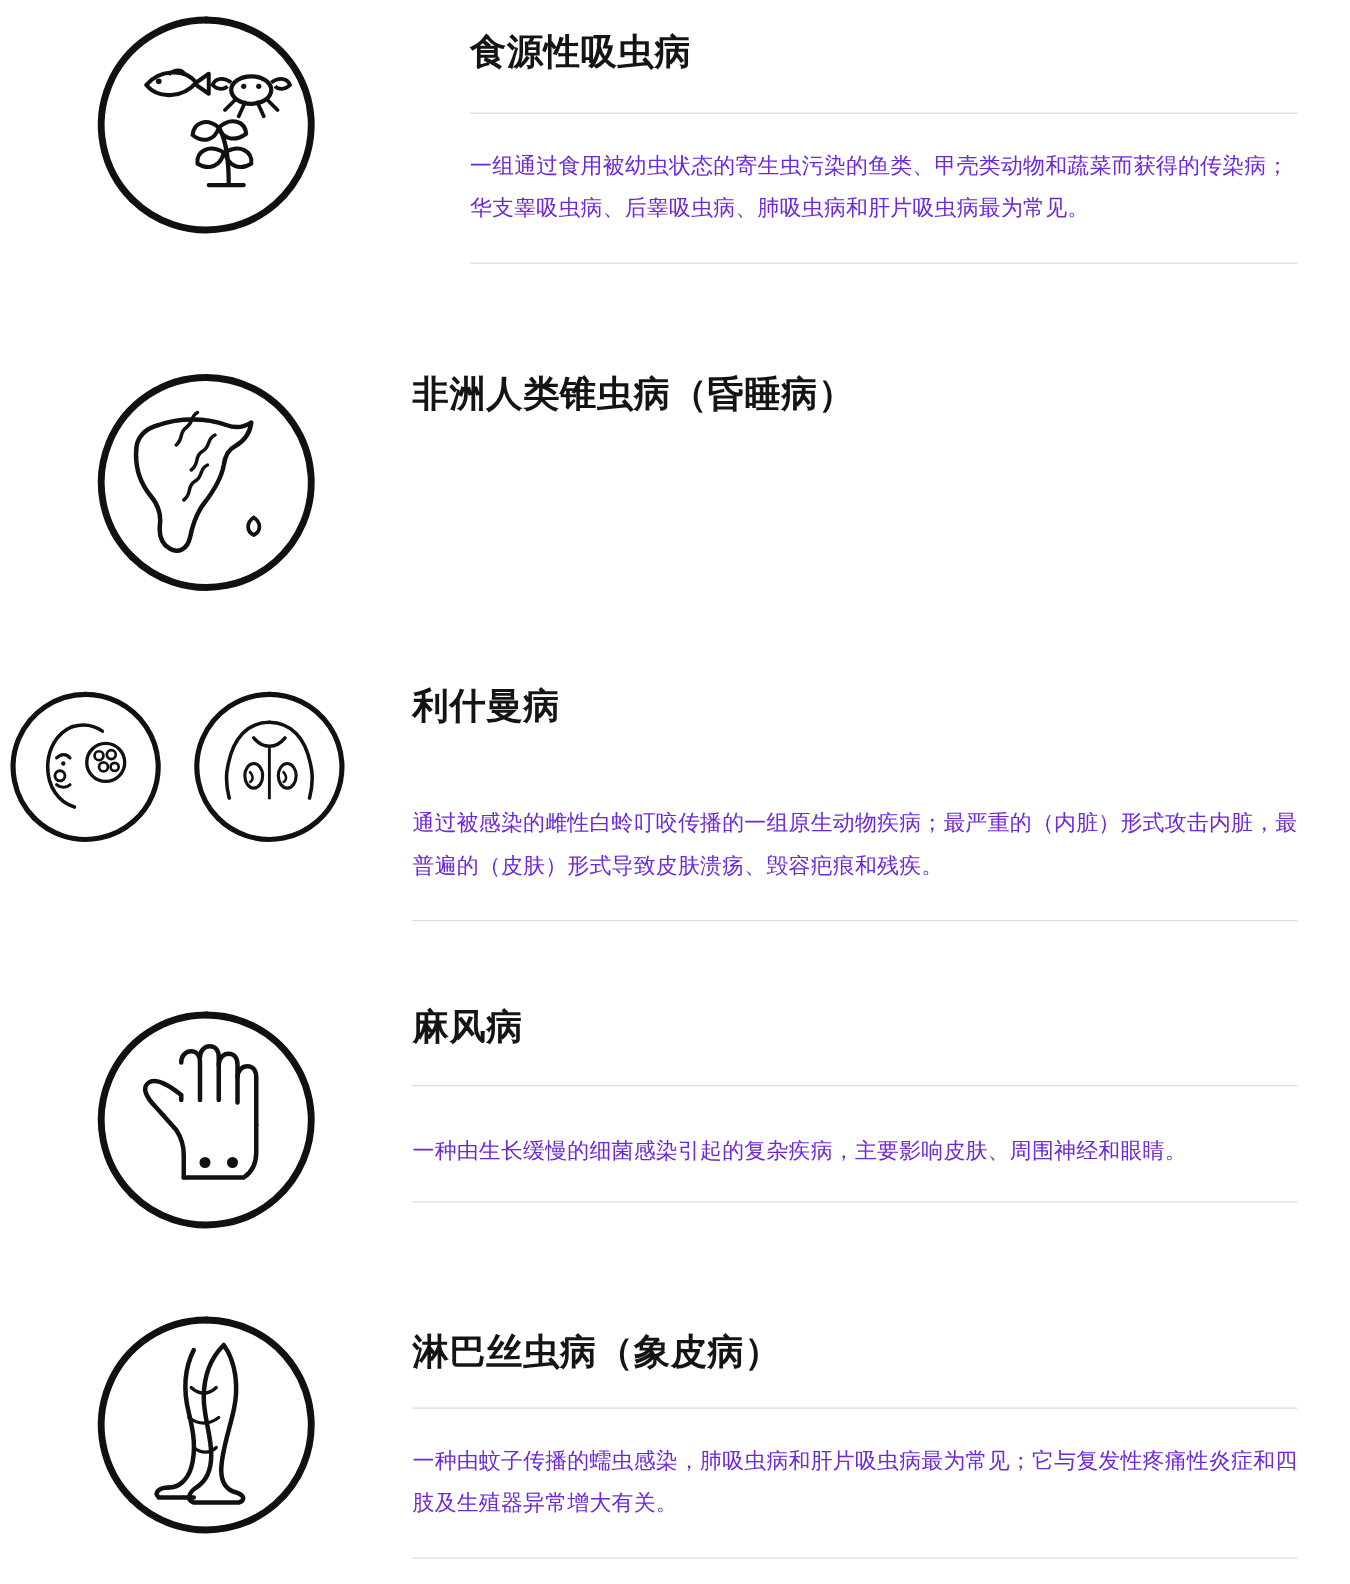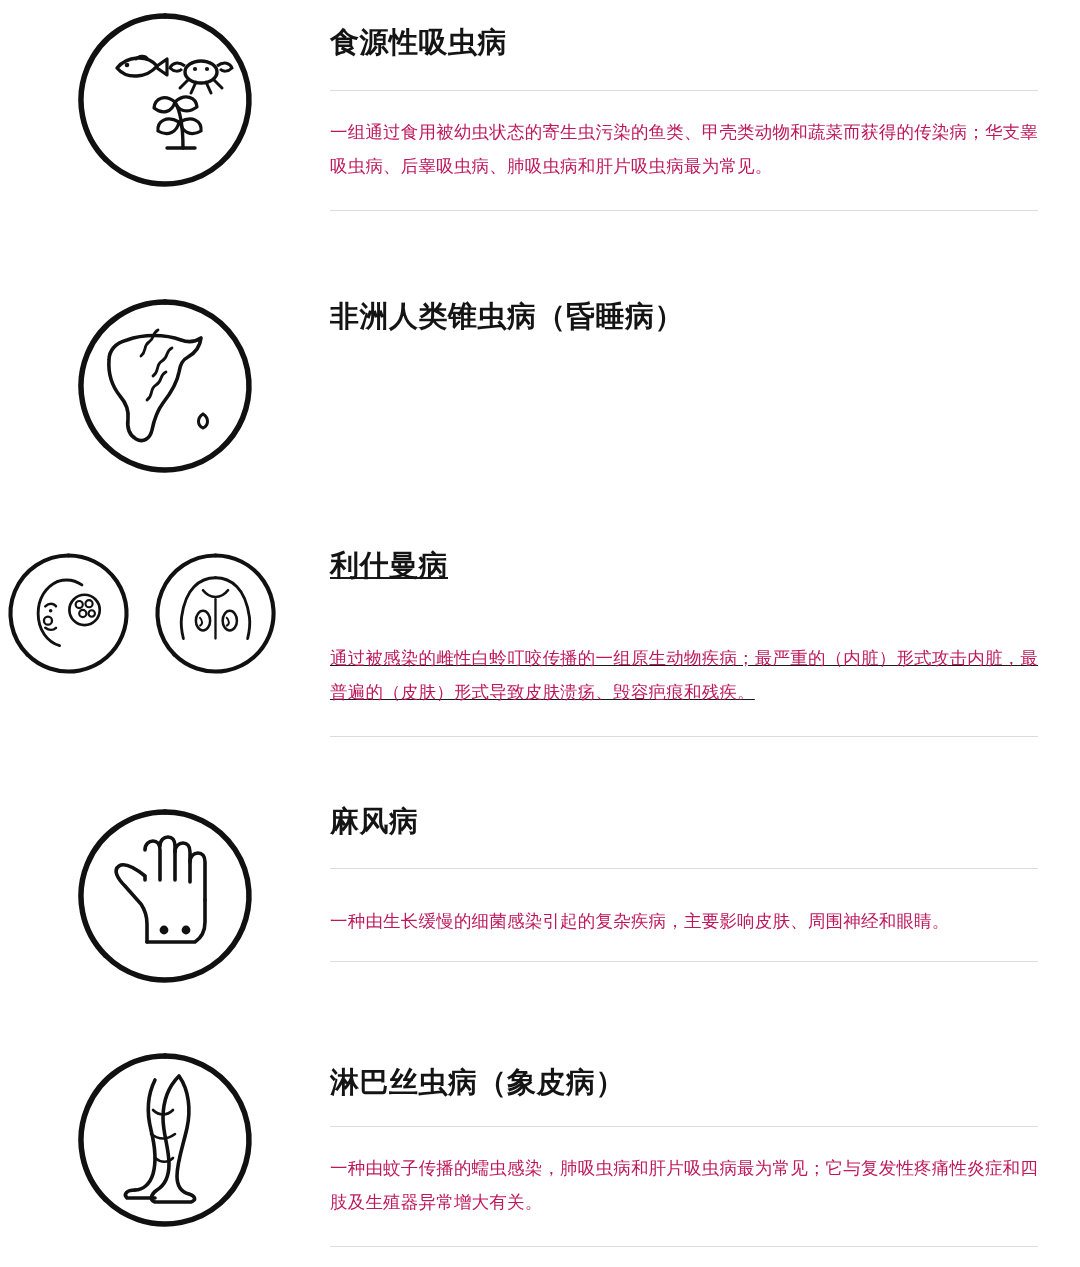--- a/index.html
+++ b/index.html
@@ -22,23 +22,23 @@
     margin: 0;
   }
 
   .disease-row {
     display: flex;
     align-items: flex-start;
     width: 100%;
   }
 
   
-  .row-0 { height: 286px; }
+  .row-0 { height: 286px; gap: 46px; }
   .row-1 { height: 255px; }
-  .row-2 { height: 255px; text-decoration: underline; }
+  .row-2 { height: 255px; }
   .row-3 { height: 244px; }
   .row-4 { height: 227px; }
 
   .icon-col {
     width: 330px;
     flex: 0 0 330px;
     display: flex;
     align-items: flex-start;
     justify-content: center;
     padding-top: 10px;
@@ -76,21 +76,21 @@
 
   .desc-wrap {
     border-top: 1px solid #dcdcdc;
     border-bottom: 1px solid #dcdcdc;
     padding: 24px 0 26px 0;
   }
 
   .disease-desc {
     font-size: 17.5px;
     line-height: 1.95;
-    color: #be185d;
+    color: #6d28d9;
     margin: 0;
     letter-spacing: 0.2px;
   }
 
   
   .row-0 .text-col { padding-top: 24px; }
   .row-1 .text-col { padding-top: 12px; }
   .row-2 .text-col { padding-top: 6px; }
   .row-3 .text-col { padding-top: 10px; font-family: Liberation Mono, monospace; }
   .row-4 .text-col { padding-top: 24px; }

